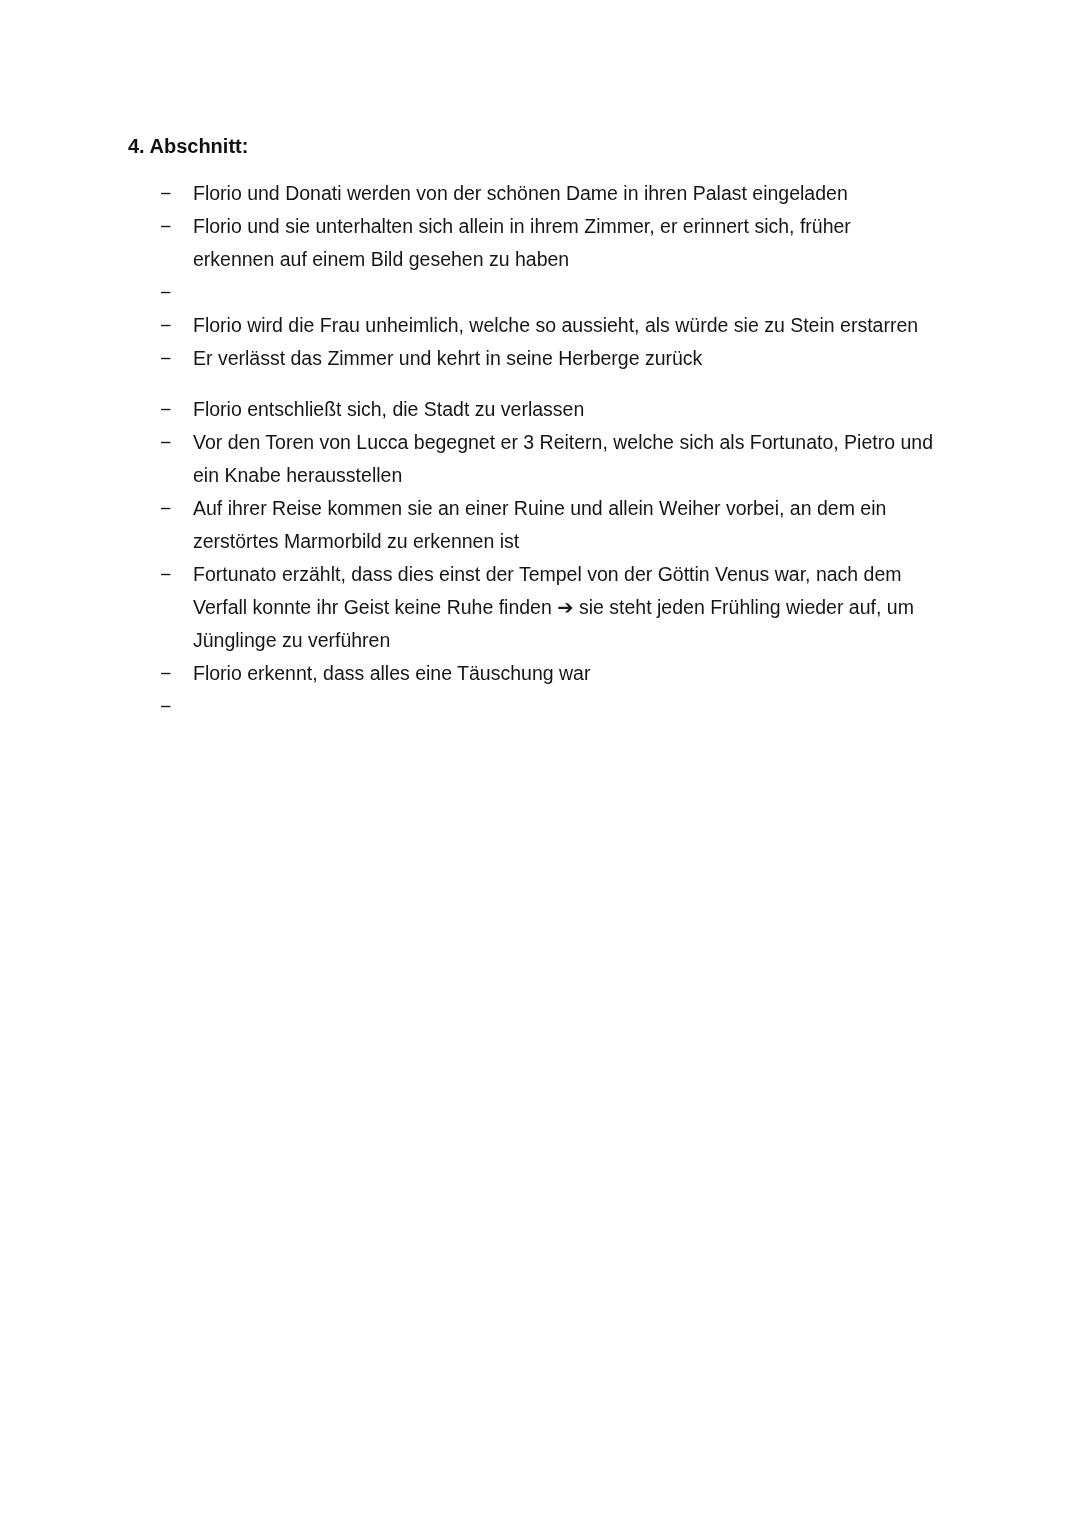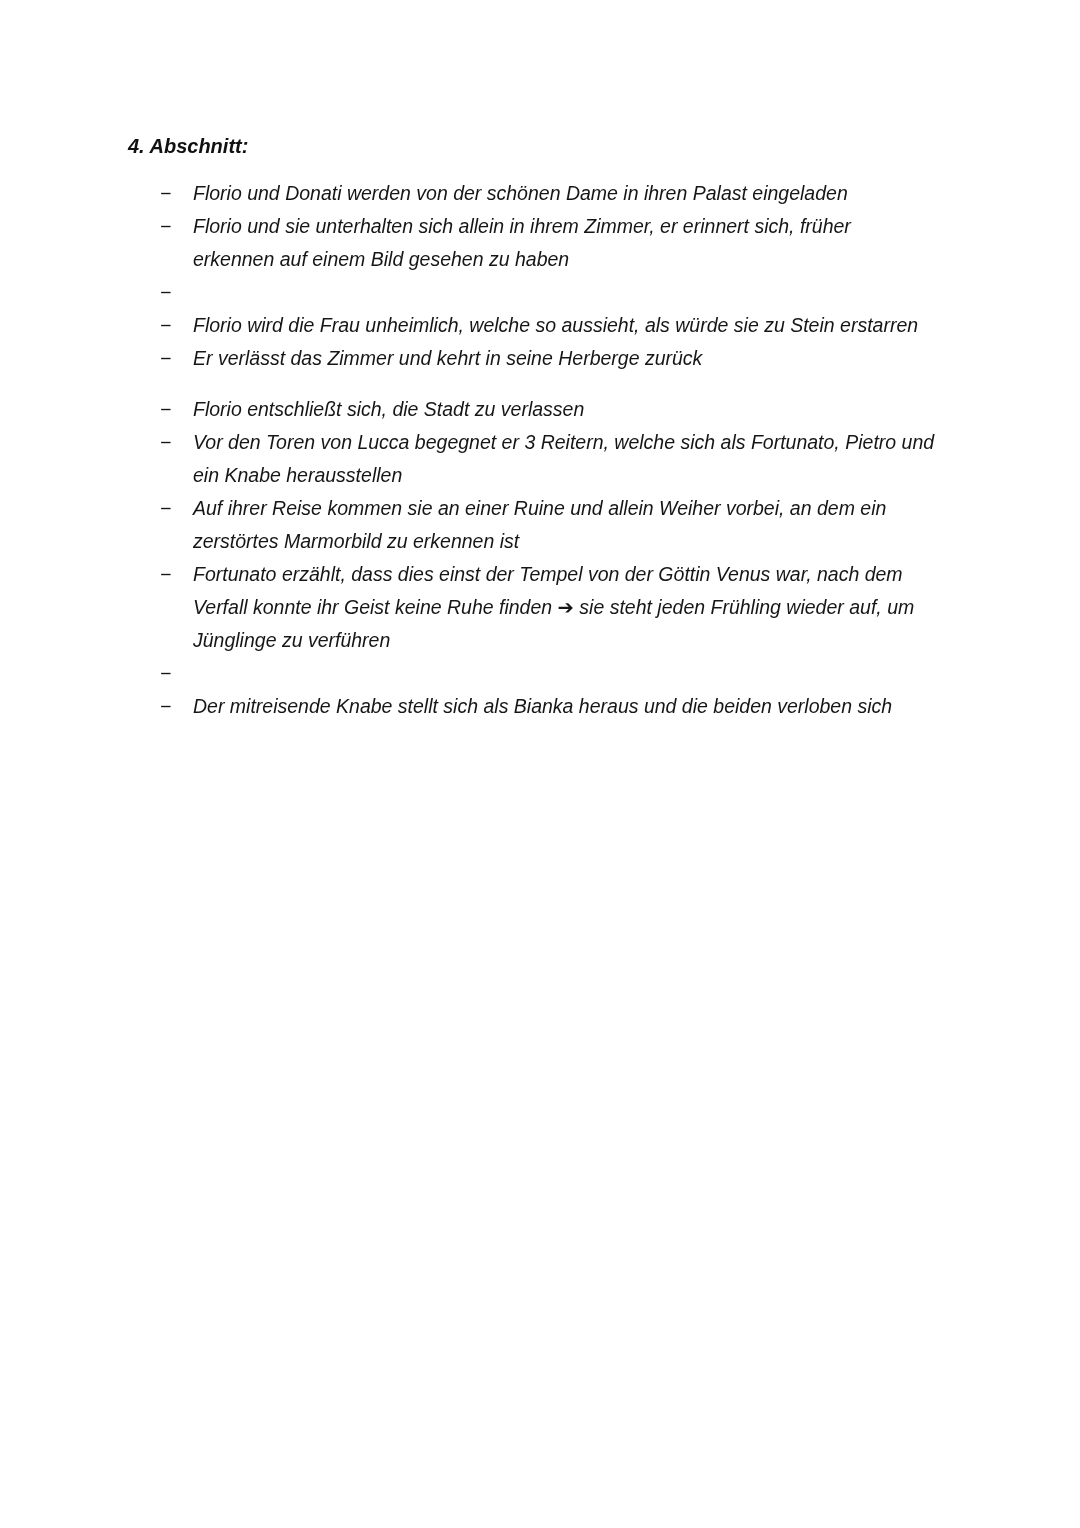--- a/index.html
+++ b/index.html
@@ -12,21 +12,20 @@
     height: 1528px;
     font-family: "Liberation Sans", "DejaVu Sans", sans-serif;
     color: #161616;
   }
   .page {
     box-sizing: border-box;
     width: 1080px;
     height: 1528px;
     padding: 130px 130px 40px 128px;
     background: #ffffff;
-    font-style: italic;
   }
   .section {
     margin: 0 0 15px 0;
   }
   .section-heading {
     font-size: 20px;
     font-weight: bold;
     line-height: 33px;
     margin: 0 0 14px 0;
     color: #111111;
@@ -95,21 +94,21 @@
       <li class="bullet-item">
         <span class="bullet-marker">−</span>
         <span class="bullet-text">Auf ihrer Reise kommen sie an einer Ruine und allein Weiher vorbei, an dem ein zerstörtes Marmorbild zu erkennen ist</span>
       </li>
       <li class="bullet-item">
         <span class="bullet-marker">−</span>
         <span class="bullet-text">Fortunato erzählt, dass dies einst der Tempel von der Göttin Venus war, nach dem Verfall konnte ihr Geist keine Ruhe finden ➔ sie steht jeden Frühling wieder auf, um Jünglinge zu verführen</span>
       </li>
       <li class="bullet-item">
         <span class="bullet-marker">−</span>
+        <span class="bullet-text">Florio erkennt, dass alles eine Täuschung war</span>
       </li>
       <li class="bullet-item">
         <span class="bullet-marker">−</span>
-        <span class="bullet-text">Der mitreisende Knabe stellt sich als Bianka heraus und die beiden verloben sich</span>
       </li>
     </ul>
   </div>
 
 </div>
 
 </body></html>

